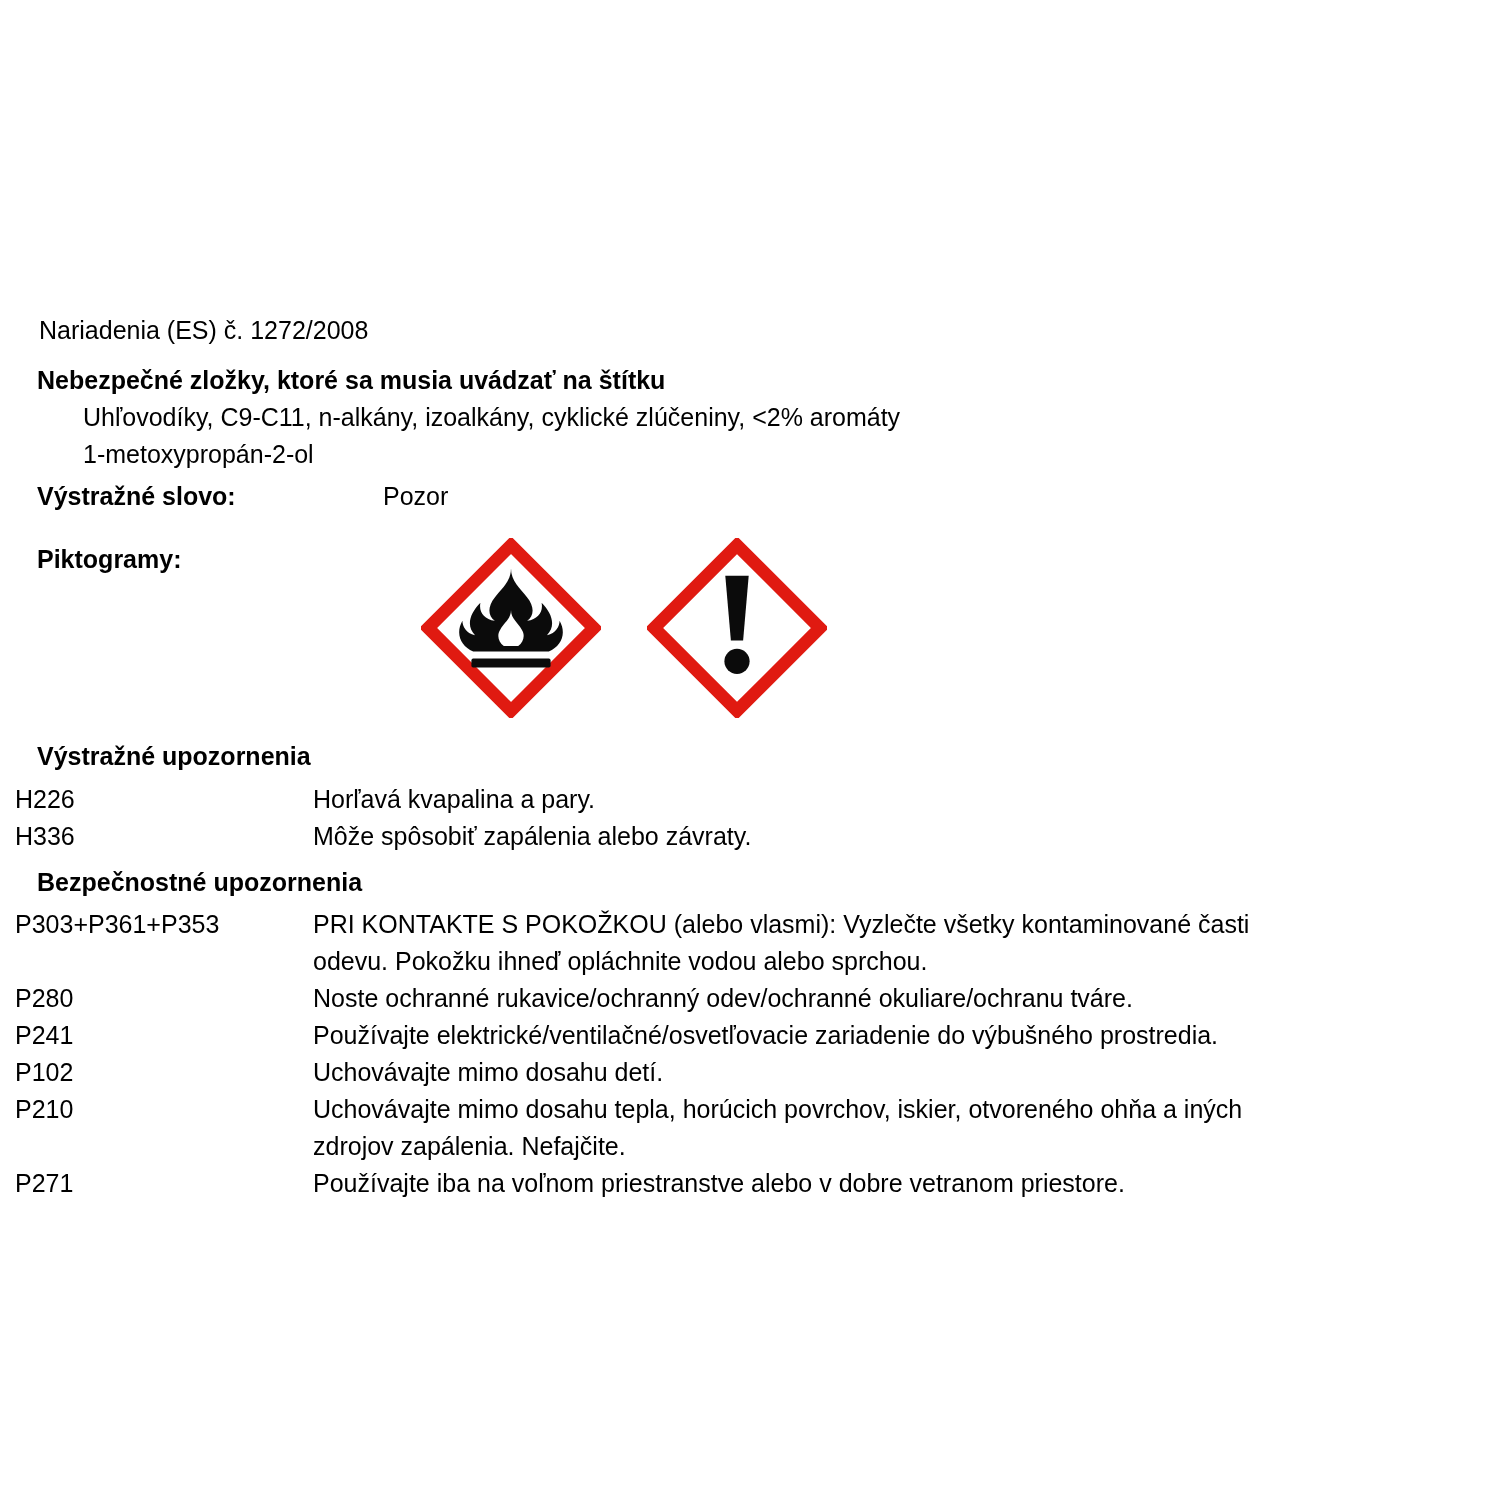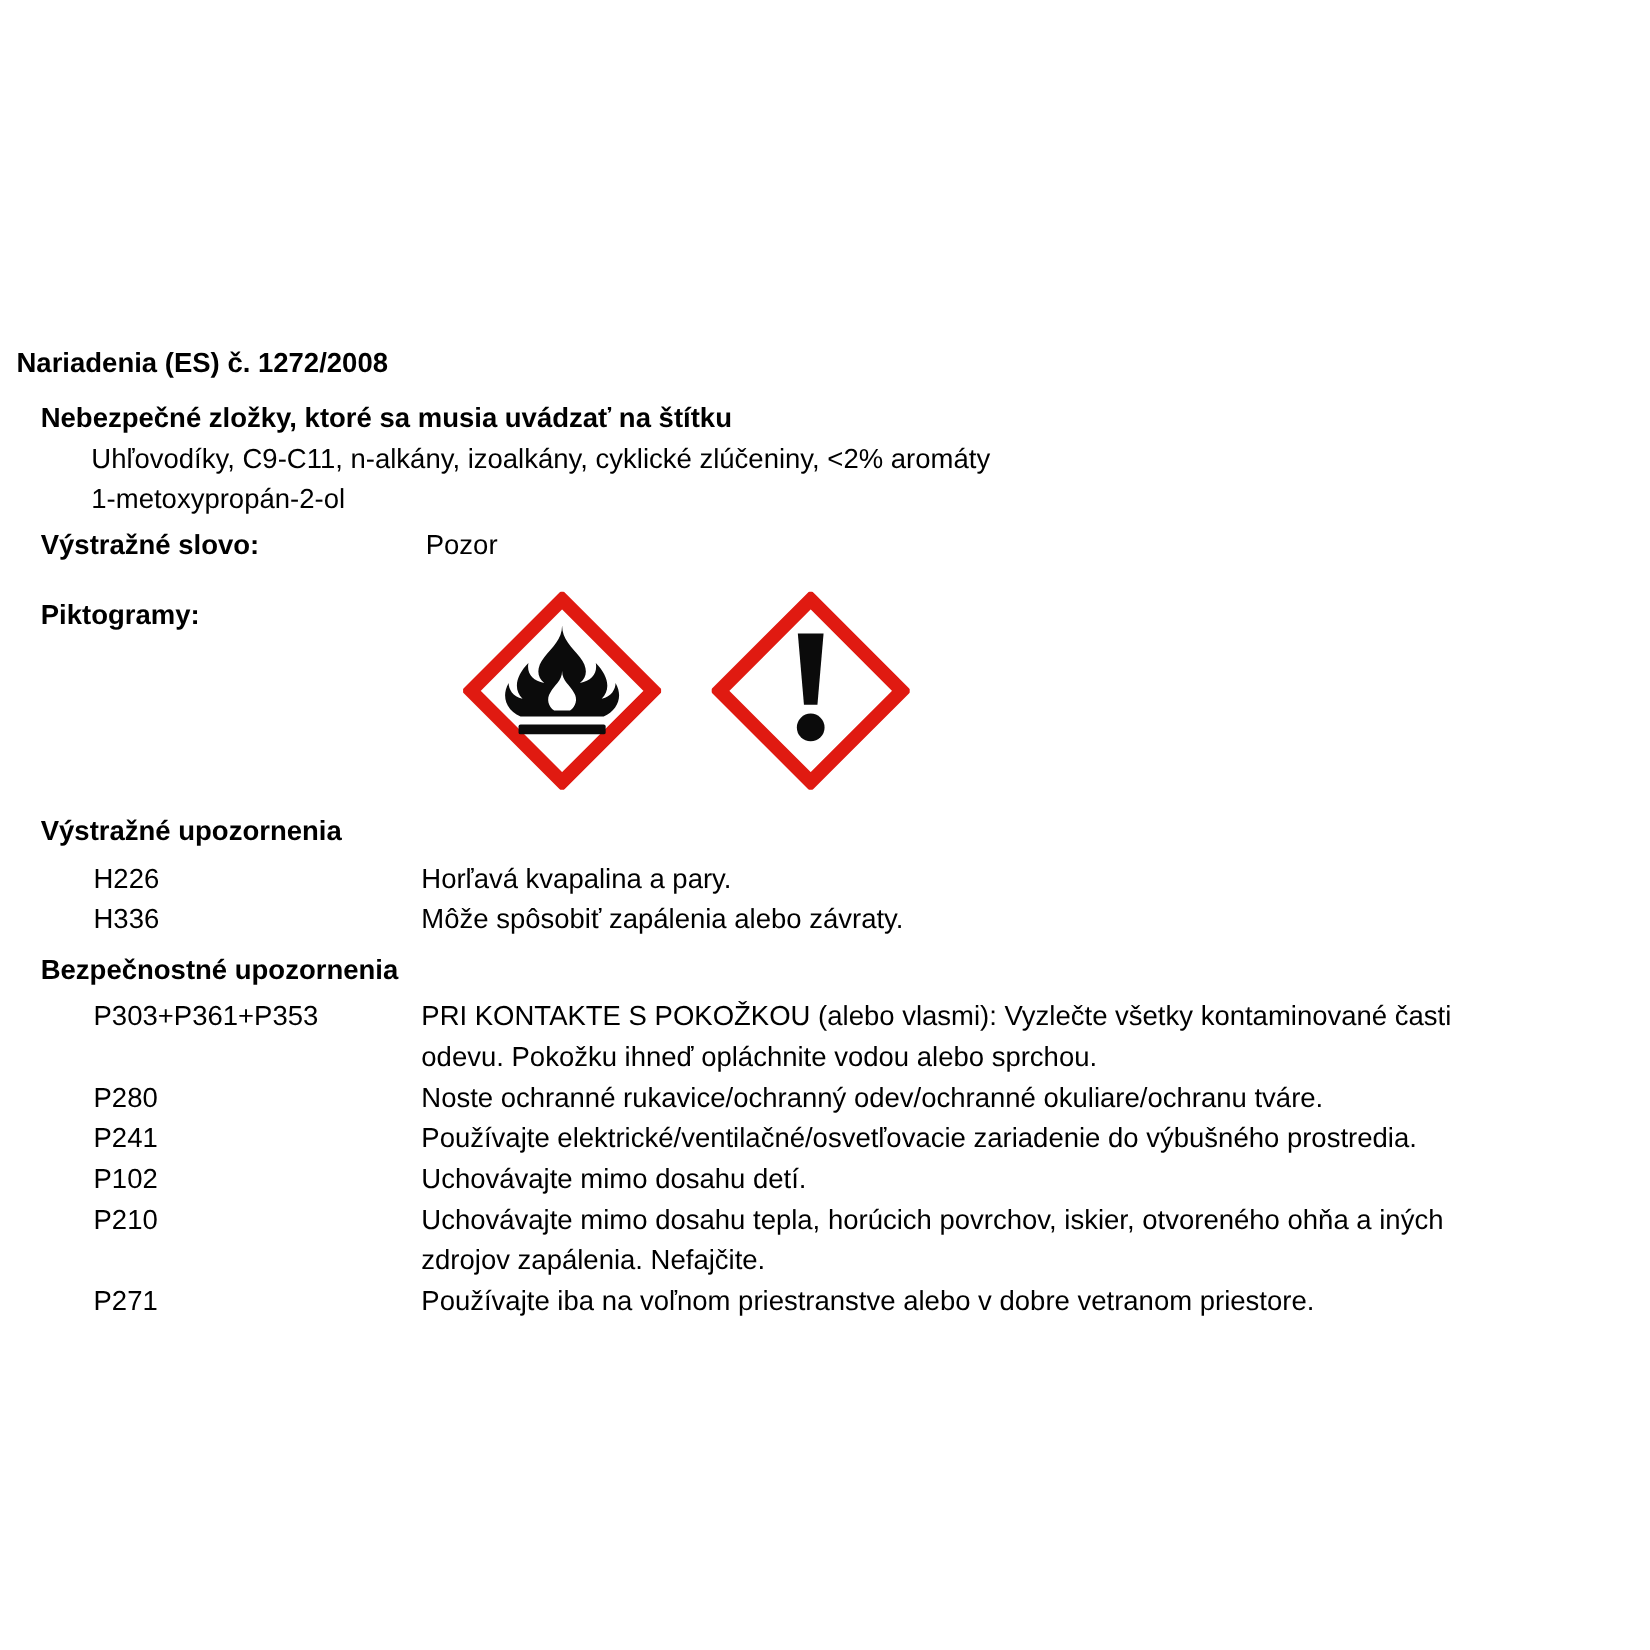--- a/index.html
+++ b/index.html
@@ -14,48 +14,48 @@
     color: #000000;
     overflow: hidden;
   }
   .page {
     position: absolute;
     top: 312px;
     left: 15px;
     width: 1485px;
   }
   .h1 {
-    font-weight: bold;
+    font-weight: normal;
     white-space: nowrap;
+    margin-left: 24px;
   }
   .h2 {
     font-weight: bold;
     margin-left: 22px;
     white-space: nowrap;
   }
   .h2-components { margin-top: 13px; }
   .ingredient {
     margin-left: 68px;
     white-space: nowrap;
   }
   .row { display: flex; align-items: flex-start; }
   .label-col {
     flex: 0 0 346px;
     margin-left: 22px;
     font-weight: bold;
     white-space: nowrap;
   }
   .code-col {
     flex: 0 0 298px;
-    margin-left: 70px;
     white-space: nowrap;
   }
   .text-col { width: 1113px; }
   .line { white-space: nowrap; }
-  .signal-row { margin-top: 5px; justify-content: space-between; }
+  .signal-row { margin-top: 5px; }
   .pictogram-row { margin-top: 26px; gap: 38px; }
   .pictogram-strip {
     display: flex;
     gap: 46px;
     margin-top: -3px;
     height: 180px;
   }
   .pictogram { width: 180px; height: 180px; }
   .h2-hazard { margin-top: 20px; }
   .hazard-rows { margin-top: 6px; }

